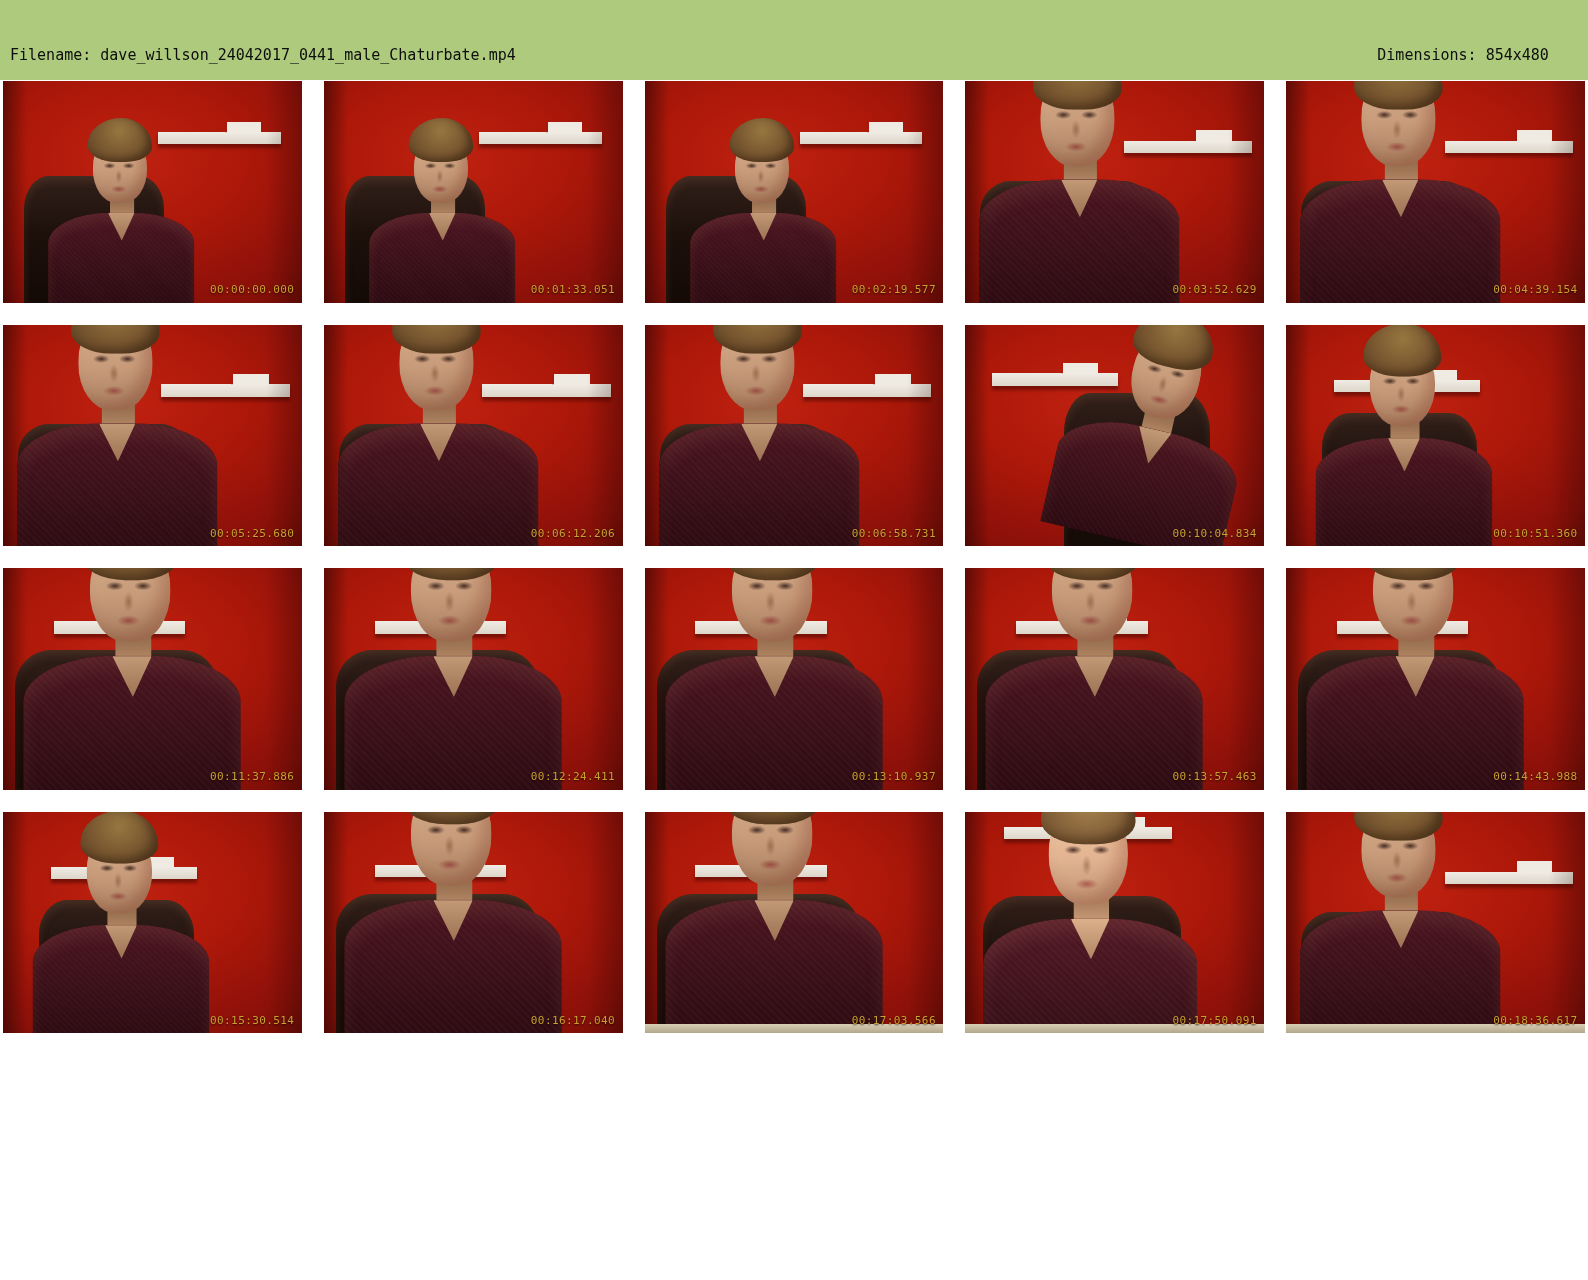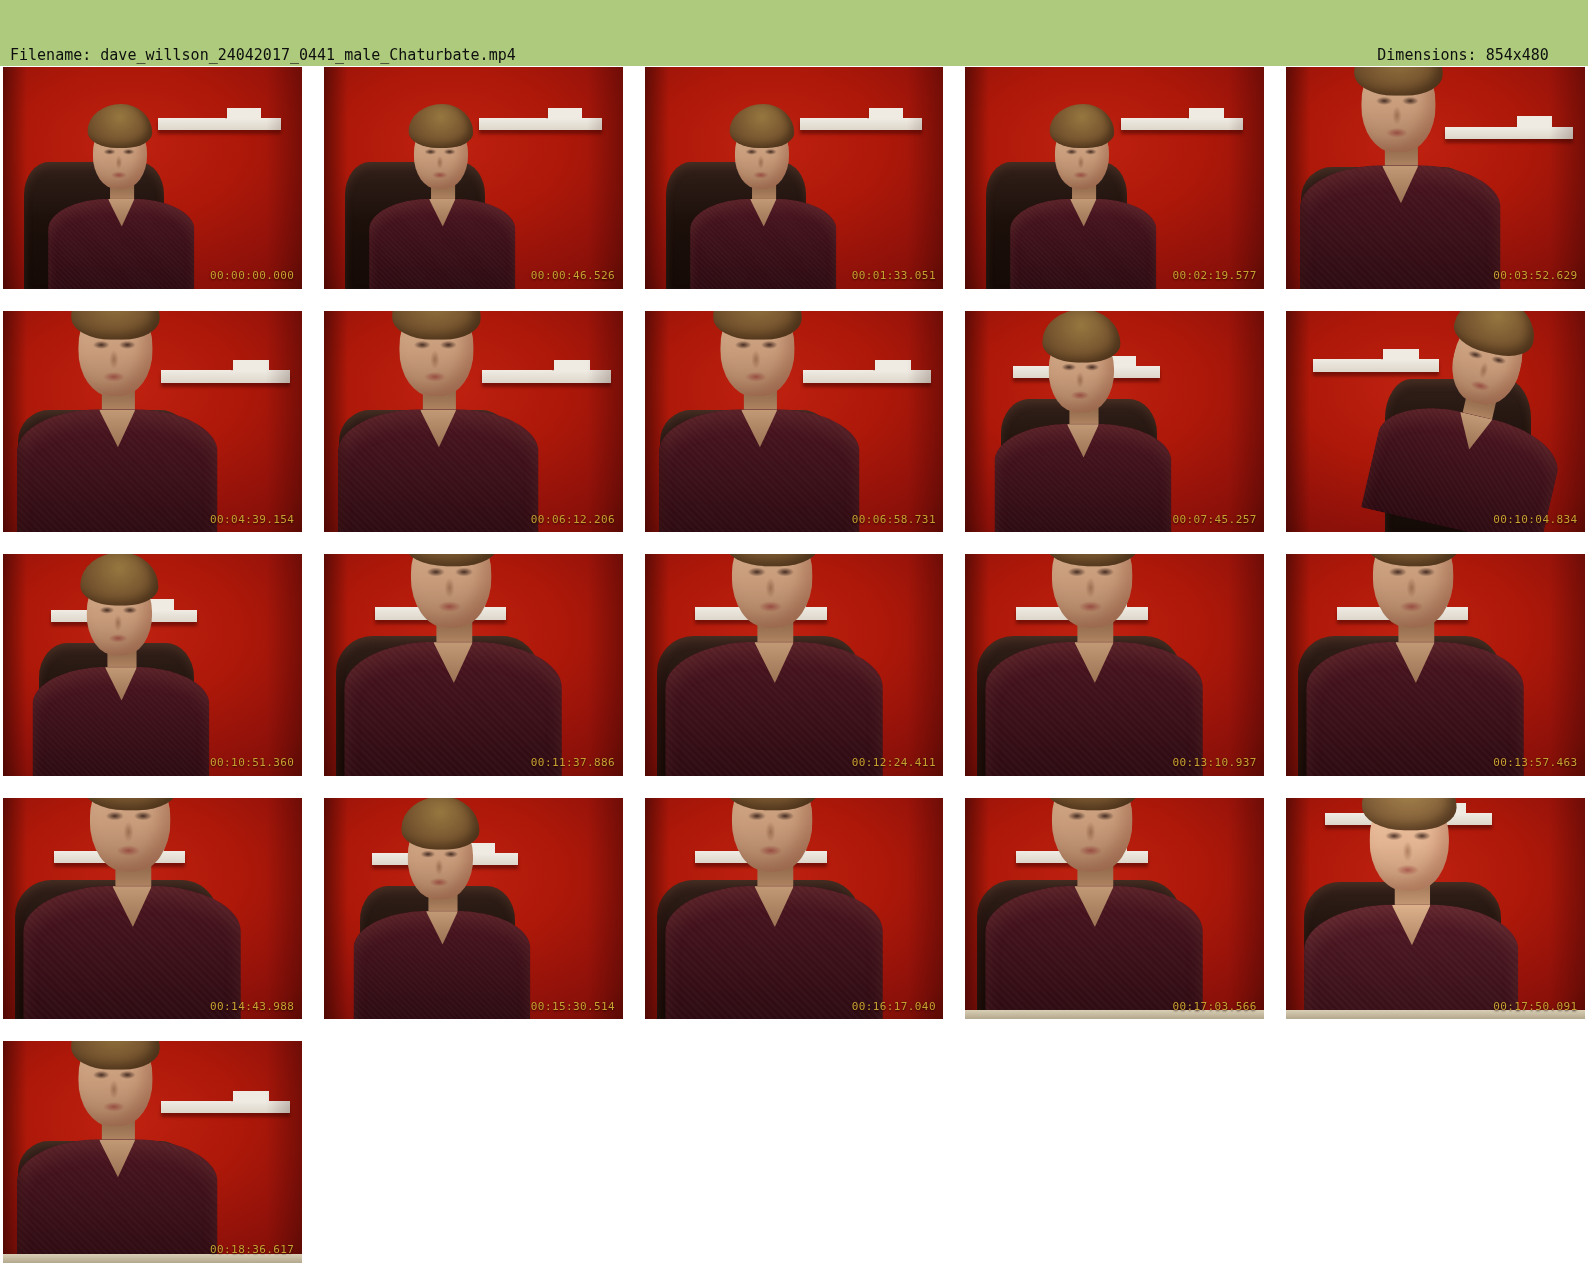--- a/index.html
+++ b/index.html
@@ -5,21 +5,21 @@
 <style>
   * { box-sizing: border-box; }
   html,body { margin:0; padding:0; }
   body {
     width:1588px; height:1280px; overflow:hidden; background:#ffffff;
     font-family:"DejaVu Sans Mono","Liberation Mono",monospace;
   }
 
   
   .meta {
-    height:66px; background:#aecb7d; color:#0e0e0e;
+    height:80px; background:#aecb7d; color:#0e0e0e;
     display:flex; justify-content:space-between;
     padding:7px 12px 0 10px; font-size:15px; line-height:19.5px;
     white-space:pre;
   }
   .meta-right { text-align:center; }
 
   
   .grid {
     width:1588px; height:1200px; background:#ffffff;
     display:grid; grid-template-columns:repeat(5,1fr); grid-template-rows:repeat(5,1fr);
@@ -158,56 +158,44 @@
     <i class="person">
         <i class="hair"></i>
         <i class="head"></i>
         <i class="neck"></i>
         <i class="torso"></i>
       </i>
     <i class="shade"></i>
     <b class="ts">00:00:00.000</b>
   </figure>
 
+
   <figure class="thumb" data-pose="wide" data-desk="false">
     <i class="shelf"></i>
       <i class="chair"></i>
     <i class="person">
         <i class="hair"></i>
         <i class="head"></i>
         <i class="neck"></i>
         <i class="torso"></i>
       </i>
     <i class="shade"></i>
-    <b class="ts">00:00:46.526</b>
+    <b class="ts">00:01:33.051</b>
   </figure>
 
   <figure class="thumb" data-pose="wide" data-desk="false">
     <i class="shelf"></i>
       <i class="chair"></i>
     <i class="person">
         <i class="hair"></i>
         <i class="head"></i>
         <i class="neck"></i>
         <i class="torso"></i>
       </i>
     <i class="shade"></i>
-    <b class="ts">00:01:33.051</b>
-  </figure>
-
-  <figure class="thumb" data-pose="wide" data-desk="false">
-    <i class="shelf"></i>
-      <i class="chair"></i>
-    <i class="person">
-        <i class="hair"></i>
-        <i class="head"></i>
-        <i class="neck"></i>
-        <i class="torso"></i>
-      </i>
-    <i class="shade"></i>
     <b class="ts">00:02:19.577</b>
   </figure>
 
 
   <figure class="thumb" data-pose="close" data-desk="false">
     <i class="shelf"></i>
       <i class="chair"></i>
     <i class="person">
         <i class="hair"></i>
         <i class="head"></i>
@@ -224,163 +212,163 @@
     <i class="person">
         <i class="hair"></i>
         <i class="head"></i>
         <i class="neck"></i>
         <i class="torso"></i>
       </i>
     <i class="shade"></i>
     <b class="ts">00:04:39.154</b>
   </figure>
 
-
   <figure class="thumb" data-pose="close" data-desk="false">
     <i class="shelf"></i>
       <i class="chair"></i>
     <i class="person">
         <i class="hair"></i>
         <i class="head"></i>
         <i class="neck"></i>
         <i class="torso"></i>
       </i>
     <i class="shade"></i>
+    <b class="ts">00:05:25.680</b>
+  </figure>
+
+  <figure class="thumb" data-pose="close" data-desk="false">
+    <i class="shelf"></i>
+      <i class="chair"></i>
+    <i class="person">
+        <i class="hair"></i>
+        <i class="head"></i>
+        <i class="neck"></i>
+        <i class="torso"></i>
+      </i>
+    <i class="shade"></i>
     <b class="ts">00:06:12.206</b>
   </figure>
 
   <figure class="thumb" data-pose="close" data-desk="false">
     <i class="shelf"></i>
       <i class="chair"></i>
     <i class="person">
         <i class="hair"></i>
         <i class="head"></i>
         <i class="neck"></i>
         <i class="torso"></i>
       </i>
     <i class="shade"></i>
     <b class="ts">00:06:58.731</b>
   </figure>
 
+
+
+
+  <figure class="thumb" data-pose="lean" data-desk="false">
+    <i class="shelf"></i>
+      <i class="chair"></i>
+    <i class="person">
+        <i class="hair"></i>
+        <i class="head"></i>
+        <i class="neck"></i>
+        <i class="torso"></i>
+      </i>
+    <i class="shade"></i>
+    <b class="ts">00:10:04.834</b>
+  </figure>
+
   <figure class="thumb" data-pose="mid" data-desk="false">
     <i class="shelf"></i>
       <i class="chair"></i>
     <i class="person">
         <i class="hair"></i>
         <i class="head"></i>
         <i class="neck"></i>
         <i class="torso"></i>
       </i>
     <i class="shade"></i>
-    <b class="ts">00:07:45.257</b>
-  </figure>
-
-
-
-  <figure class="thumb" data-pose="lean" data-desk="false">
-    <i class="shelf"></i>
-      <i class="chair"></i>
-    <i class="person">
-        <i class="hair"></i>
-        <i class="head"></i>
-        <i class="neck"></i>
-        <i class="torso"></i>
-      </i>
-    <i class="shade"></i>
-    <b class="ts">00:10:04.834</b>
+    <b class="ts">00:10:51.360</b>
+  </figure>
+
+  <figure class="thumb" data-pose="big" data-desk="false">
+    <i class="shelf"></i>
+      <i class="chair"></i>
+    <i class="person">
+        <i class="hair"></i>
+        <i class="head"></i>
+        <i class="neck"></i>
+        <i class="torso"></i>
+      </i>
+    <i class="shade"></i>
+    <b class="ts">00:11:37.886</b>
+  </figure>
+
+  <figure class="thumb" data-pose="big" data-desk="false">
+    <i class="shelf"></i>
+      <i class="chair"></i>
+    <i class="person">
+        <i class="hair"></i>
+        <i class="head"></i>
+        <i class="neck"></i>
+        <i class="torso"></i>
+      </i>
+    <i class="shade"></i>
+    <b class="ts">00:12:24.411</b>
+  </figure>
+
+  <figure class="thumb" data-pose="big" data-desk="false">
+    <i class="shelf"></i>
+      <i class="chair"></i>
+    <i class="person">
+        <i class="hair"></i>
+        <i class="head"></i>
+        <i class="neck"></i>
+        <i class="torso"></i>
+      </i>
+    <i class="shade"></i>
+    <b class="ts">00:13:10.937</b>
+  </figure>
+
+  <figure class="thumb" data-pose="big" data-desk="false">
+    <i class="shelf"></i>
+      <i class="chair"></i>
+    <i class="person">
+        <i class="hair"></i>
+        <i class="head"></i>
+        <i class="neck"></i>
+        <i class="torso"></i>
+      </i>
+    <i class="shade"></i>
+    <b class="ts">00:13:57.463</b>
+  </figure>
+
+  <figure class="thumb" data-pose="big" data-desk="false">
+    <i class="shelf"></i>
+      <i class="chair"></i>
+    <i class="person">
+        <i class="hair"></i>
+        <i class="head"></i>
+        <i class="neck"></i>
+        <i class="torso"></i>
+      </i>
+    <i class="shade"></i>
+    <b class="ts">00:14:43.988</b>
   </figure>
 
   <figure class="thumb" data-pose="mid" data-desk="false">
     <i class="shelf"></i>
       <i class="chair"></i>
     <i class="person">
         <i class="hair"></i>
         <i class="head"></i>
         <i class="neck"></i>
         <i class="torso"></i>
       </i>
     <i class="shade"></i>
-    <b class="ts">00:10:51.360</b>
-  </figure>
-
-  <figure class="thumb" data-pose="big" data-desk="false">
-    <i class="shelf"></i>
-      <i class="chair"></i>
-    <i class="person">
-        <i class="hair"></i>
-        <i class="head"></i>
-        <i class="neck"></i>
-        <i class="torso"></i>
-      </i>
-    <i class="shade"></i>
-    <b class="ts">00:11:37.886</b>
-  </figure>
-
-  <figure class="thumb" data-pose="big" data-desk="false">
-    <i class="shelf"></i>
-      <i class="chair"></i>
-    <i class="person">
-        <i class="hair"></i>
-        <i class="head"></i>
-        <i class="neck"></i>
-        <i class="torso"></i>
-      </i>
-    <i class="shade"></i>
-    <b class="ts">00:12:24.411</b>
-  </figure>
-
-  <figure class="thumb" data-pose="big" data-desk="false">
-    <i class="shelf"></i>
-      <i class="chair"></i>
-    <i class="person">
-        <i class="hair"></i>
-        <i class="head"></i>
-        <i class="neck"></i>
-        <i class="torso"></i>
-      </i>
-    <i class="shade"></i>
-    <b class="ts">00:13:10.937</b>
-  </figure>
-
-  <figure class="thumb" data-pose="big" data-desk="false">
-    <i class="shelf"></i>
-      <i class="chair"></i>
-    <i class="person">
-        <i class="hair"></i>
-        <i class="head"></i>
-        <i class="neck"></i>
-        <i class="torso"></i>
-      </i>
-    <i class="shade"></i>
-    <b class="ts">00:13:57.463</b>
-  </figure>
-
-  <figure class="thumb" data-pose="big" data-desk="false">
-    <i class="shelf"></i>
-      <i class="chair"></i>
-    <i class="person">
-        <i class="hair"></i>
-        <i class="head"></i>
-        <i class="neck"></i>
-        <i class="torso"></i>
-      </i>
-    <i class="shade"></i>
-    <b class="ts">00:14:43.988</b>
-  </figure>
-
-  <figure class="thumb" data-pose="mid" data-desk="false">
-    <i class="shelf"></i>
-      <i class="chair"></i>
-    <i class="person">
-        <i class="hair"></i>
-        <i class="head"></i>
-        <i class="neck"></i>
-        <i class="torso"></i>
-      </i>
-    <i class="shade"></i>
     <b class="ts">00:15:30.514</b>
   </figure>
 
   <figure class="thumb" data-pose="big" data-desk="false">
     <i class="shelf"></i>
       <i class="chair"></i>
     <i class="person">
         <i class="hair"></i>
         <i class="head"></i>
         <i class="neck"></i>

